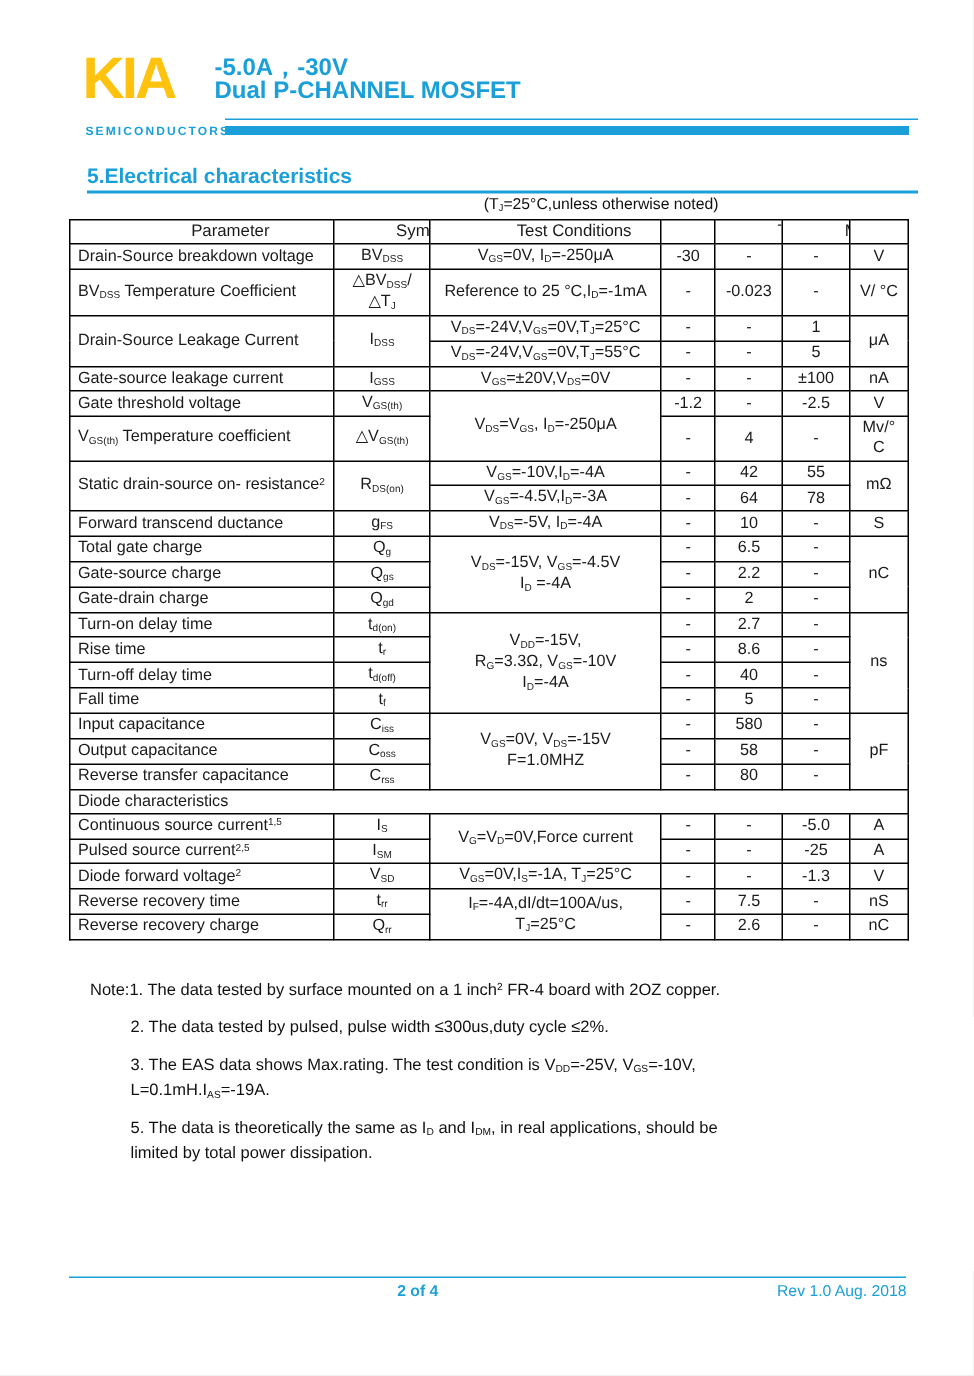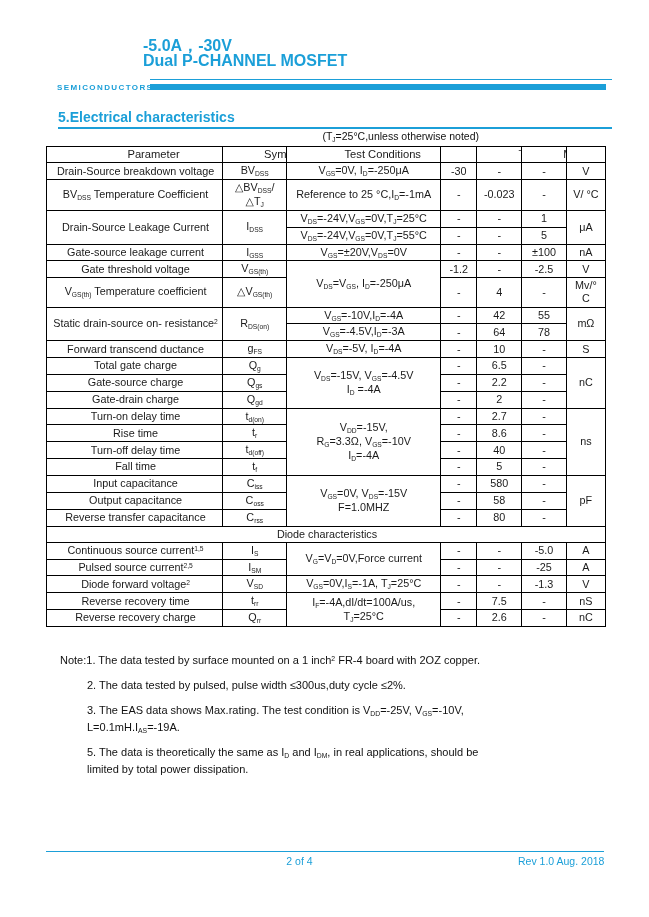--- a/index.html
+++ b/index.html
@@ -22,40 +22,41 @@
   .content{position:absolute;left:0;top:109px;width:524px;}
   .section-title{margin:0 0 0 58px;font-size:14px;line-height:16px;font-weight:700;
     color:var(--accent,#1B9FD8);}
   .title-underline{margin-left:58px;width:554px;height:2px;background:var(--accent,#1B9FD8);margin-top:2px;}
   .cond-note{margin-right:45px;text-align:right;font-size:10.5px;line-height:12px;margin-top:1px;color:#111;}
   
   table{margin-left:46px;width:560px;border-collapse:collapse;table-layout:fixed;}
   th,td{border:1px solid #000;font-size:10.8px;line-height:1.22;padding:1px 3px;
     text-align:center;vertical-align:middle;font-weight:400;overflow:hidden;}
   th{font-size:11.2px;padding-left:41px;}
-  td.left{text-align:center;padding-left:5px;}
+  td.left{text-align:left;padding-left:5px;}
   sub{font-size:0.62em;vertical-align:-0.25em;}
   sup{font-size:0.62em;vertical-align:0.45em;}
   .c1{width:31.5%}.c2{width:11.5%}.c3{width:27.5%}.c4{width:6.5%}.c5{width:8%}.c6{width:8%}.c7{width:7%}
   
   .notes{margin:25px 44px 0 60px;font-size:11px;color:#111;}
   .note{margin-bottom:8.5px;line-height:1.5;}
   .note.indent{margin-left:27px;}
   
   .footer-line{position:absolute;left:46px;top:851px;width:558px;height:1px;background:var(--accent,#1B9FD8);}
-  .page-num{position:absolute;left:0;top:855px;width:599px;text-align:center;
-    color:var(--accent,#1B9FD8);font-weight:400;font-size:10.5px;}
+  .page-num{position:absolute;left:0;top:855px;width:557px;text-align:center;
+    color:var(--accent,#1B9FD8);font-weight:700;font-size:10.5px;}
   .revision{position:absolute;left:478px;top:855px;color:var(--accent,#1B9FD8);
     font-weight:400;font-size:10.5px;padding-left:40px;}
 </style>
 </head>
 <body>
 
 <div class="page">
 
+  <div class="logo-text">KIA</div>
   <div class="logo-sub">SEMICONDUCTORS</div>
 
   <div class="rating-block">
     <div>-5.0A，-30V</div>
     <div>Dual P-CHANNEL MOSFET</div>
   </div>
 
 
   <div class="rule-thin"></div>
   <div class="rule-thick"></div>

